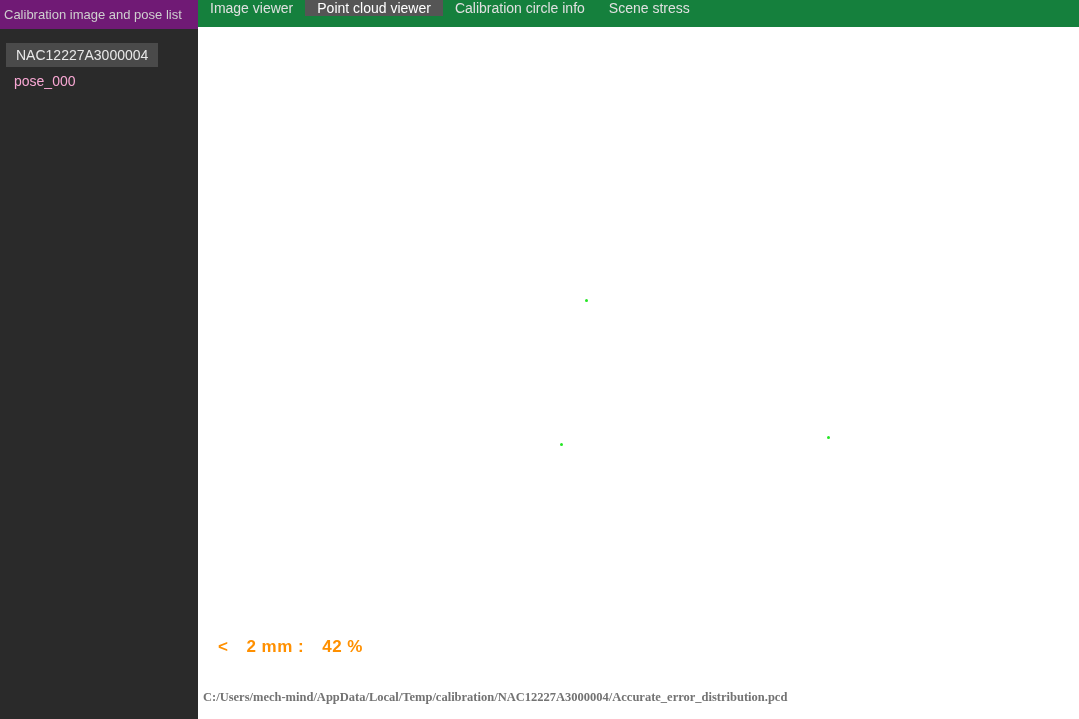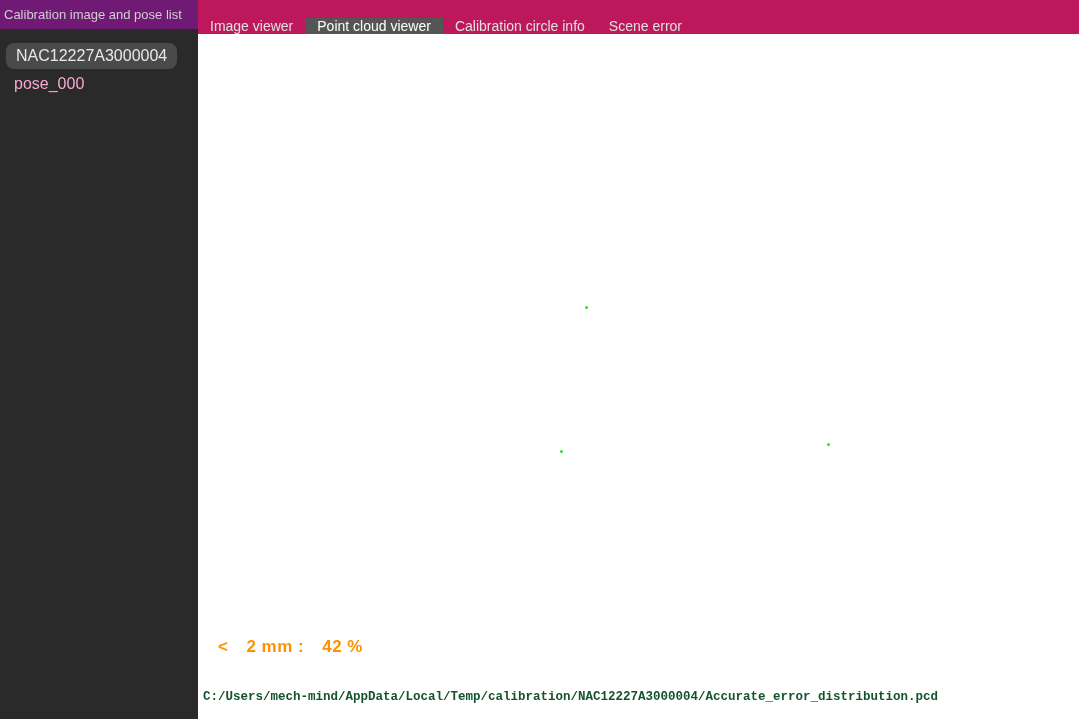--- a/index.html
+++ b/index.html
@@ -3,40 +3,40 @@
 <meta charset="utf-8">
 <style>
   * { box-sizing: border-box; margin: 0; padding: 0; }
   html, body { width: 1079px; height: 719px; overflow: hidden; font-family: "Segoe UI", Arial, sans-serif; font-size: 13px; background: #ffffff; }
   .app { display: flex; width: 100%; height: 100%; }
 
   
   .sidebar { width: 198px; height: 100%; background: #2a2a2a; color: #d0d0d0; display: flex; flex-direction: column; }
   .sidebar-title { background: #701a75; color: #cfcfcf; font-size: 13px; padding: 7px 4px; user-select: none; }
   .sidebar-list { flex: 1; padding: 14px 6px; }
-  .sidebar-row { padding: 4px 8px; font-size: 16px; cursor: pointer; border-radius: 8px; }
+  .sidebar-row { padding: 4px 8px; font-size: 14px; cursor: pointer; }
   .sidebar-row.selected { background: #4a4a4a; color: #e8e8e8; display: inline-block; padding: 4px 10px; }
   .sidebar-row:not(.selected) { color: #f9a8d4; }
 
   
   .main { flex: 1; height: 100%; display: flex; flex-direction: column; position: relative; background: #ffffff; }
-  .tabbar { height: 34px; background: #be185d; display: flex; align-items: flex-end; color: #e0e0e0; user-select: none; }
+  .tabbar { height: 27px; background: #15803d; display: flex; align-items: flex-start; color: #e0e0e0; user-select: none; }
   .tab { display: flex; align-items: center; padding: 0 12px; font-size: 14px; cursor: pointer; }
   .tab.active { background: #555555; color: #ffffff; }
 
   
   .viewer { flex: 1; position: relative; background: #ffffff; }
   .point { position: absolute; width: 3px; height: 3px; background: #26e626; border-radius: 50%; }
 
   .legend { position: absolute; color: #ff9000; font-family: Arial, sans-serif; font-weight: bold; font-size: 17px; letter-spacing: 0.5px; display: flex; gap: 18px; }
   .legend .sym { }
   .legend .mm  { }
   .legend .pct { }
 
-  .footer-text { position: absolute; font-family: Liberation Mono, monospace; font-weight: bold; font-size: 12.5px; color: #14532d; line-height: 1.2; }
+  .footer-text { position: absolute; font-family: Liberation Serif, serif; font-weight: bold; font-size: 12.5px; color: #737373; line-height: 1.2; }
 </style>
 </head>
 <body>
 
 <div class="app">
 
   <div class="sidebar">
     <div class="sidebar-title">Calibration image and pose list</div>
 
     <div class="sidebar-list">
@@ -45,21 +45,21 @@
       <div class="sidebar-row">pose_000</div>
     </div>
   </div>
 
   <div class="main">
 
     <div class="tabbar">
       <div class="tab">Image viewer</div>
       <div class="tab active">Point cloud viewer</div>
       <div class="tab">Calibration circle info</div>
-      <div class="tab">Scene error</div>
+      <div class="tab">Scene stress</div>
     </div>
 
     <div class="viewer">
 
     <div class="point" style="left: 387px; top: 272px;"></div>
         <div class="point" style="left: 362px; top: 416px;"></div>
         <div class="point" style="left: 629px; top: 409px;"></div>
       </div>
 
     <div class="legend" style="left:20px; bottom:62px;">

